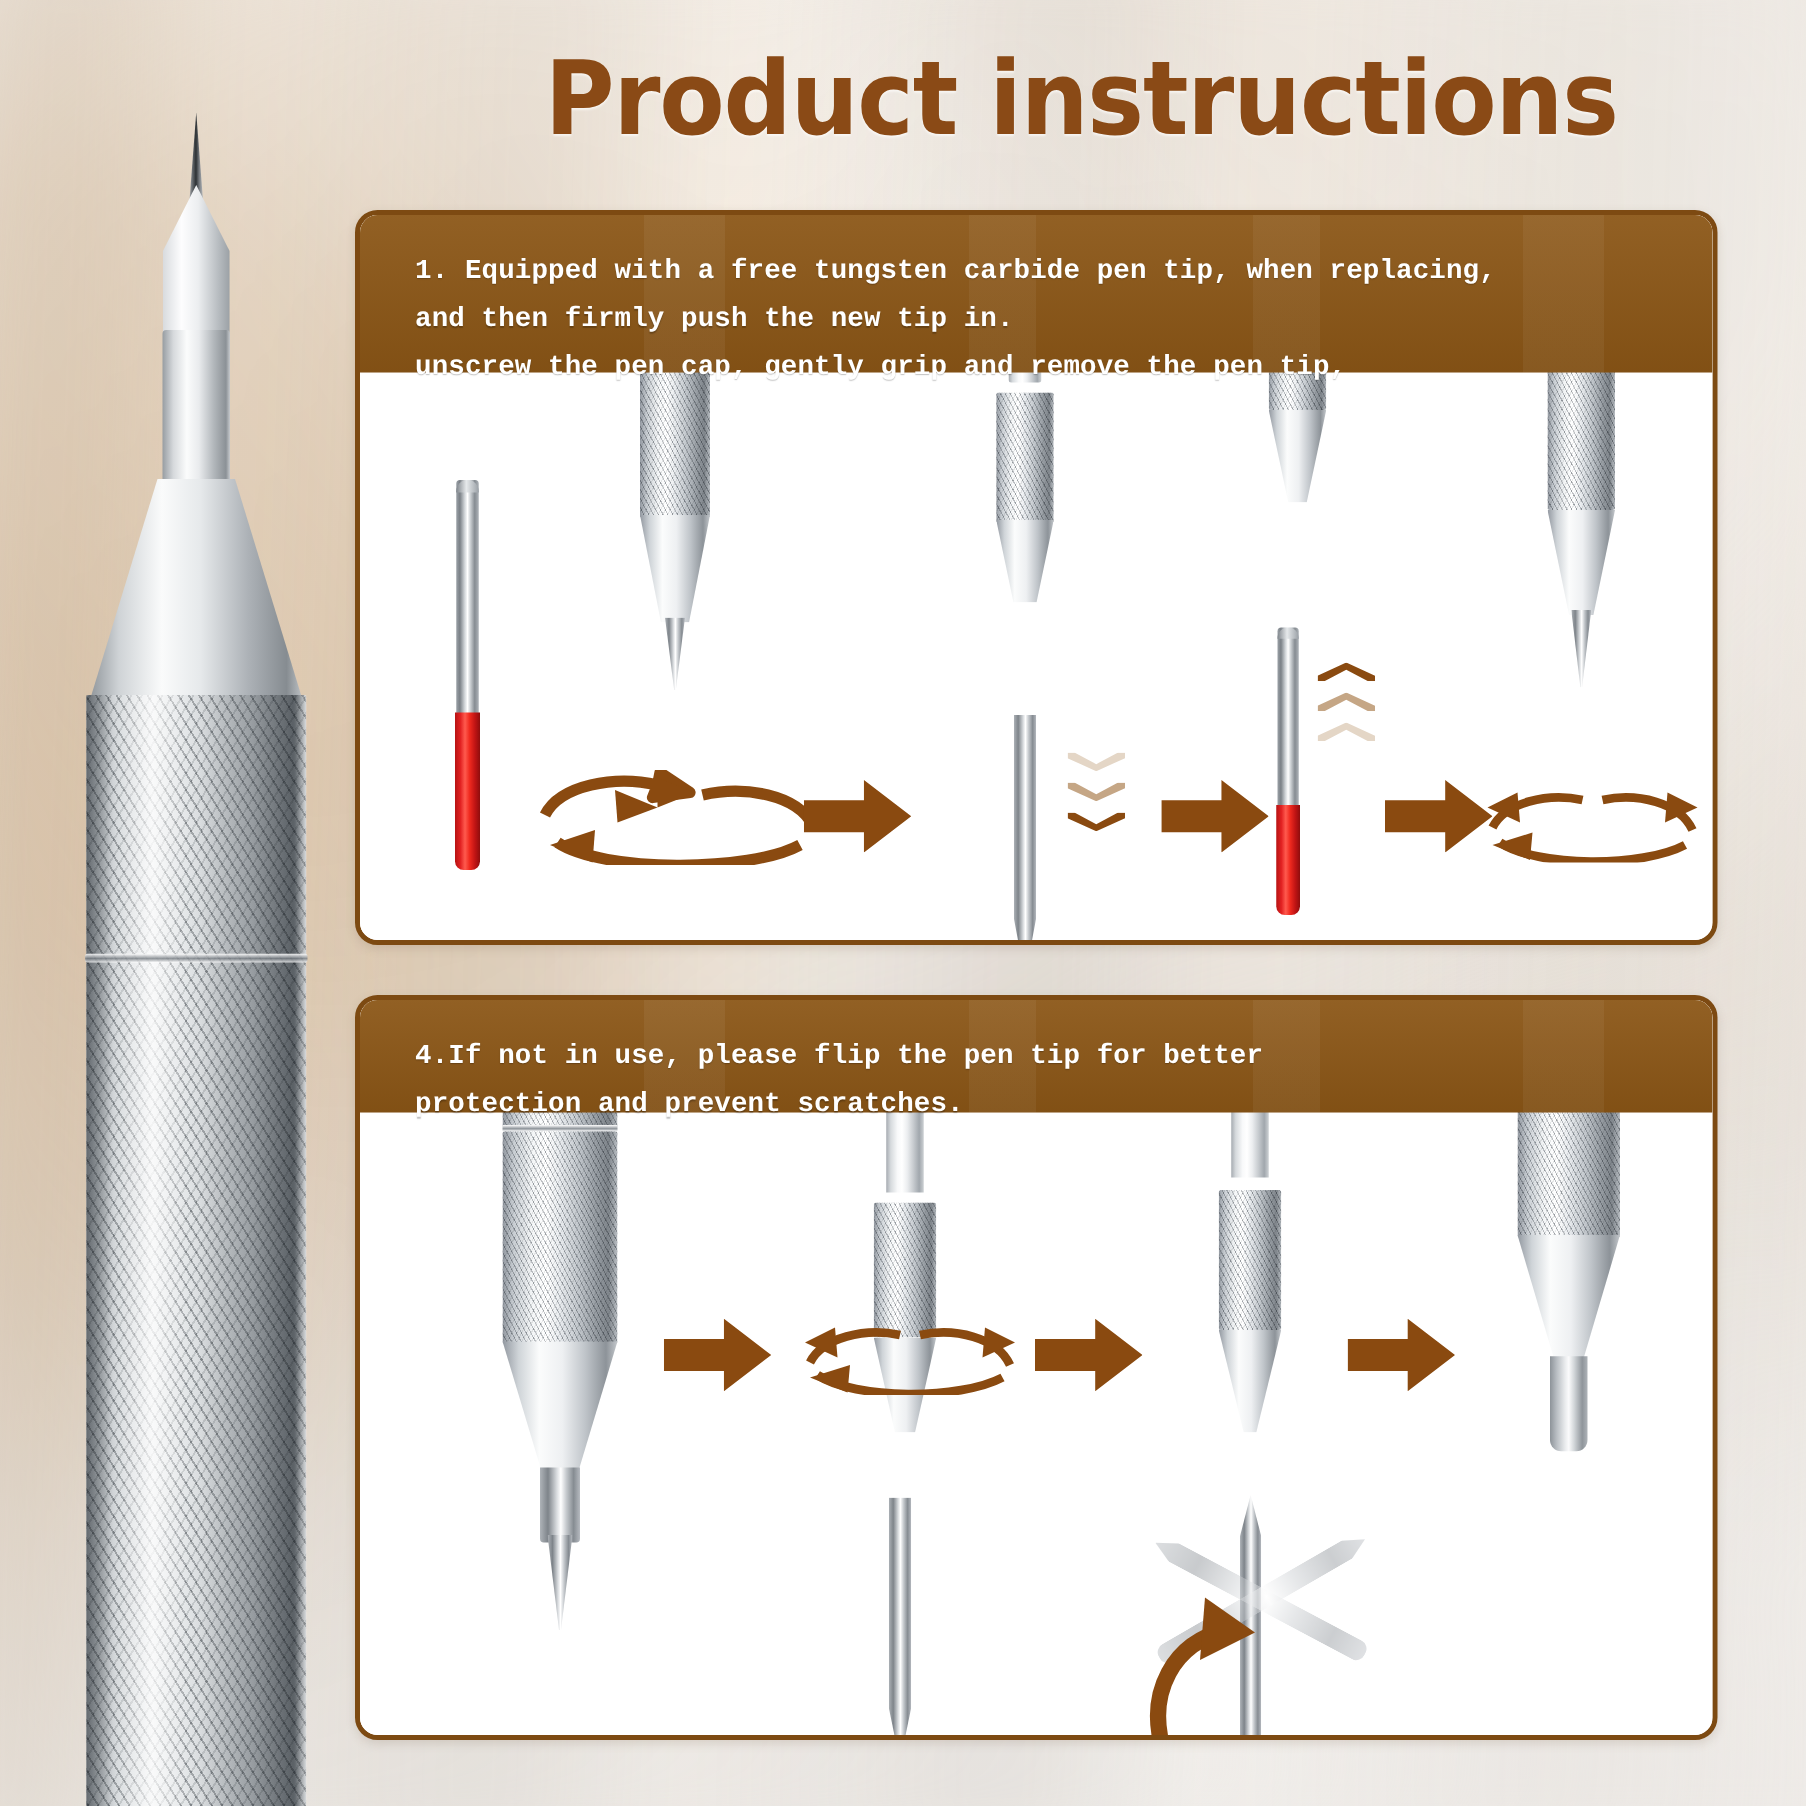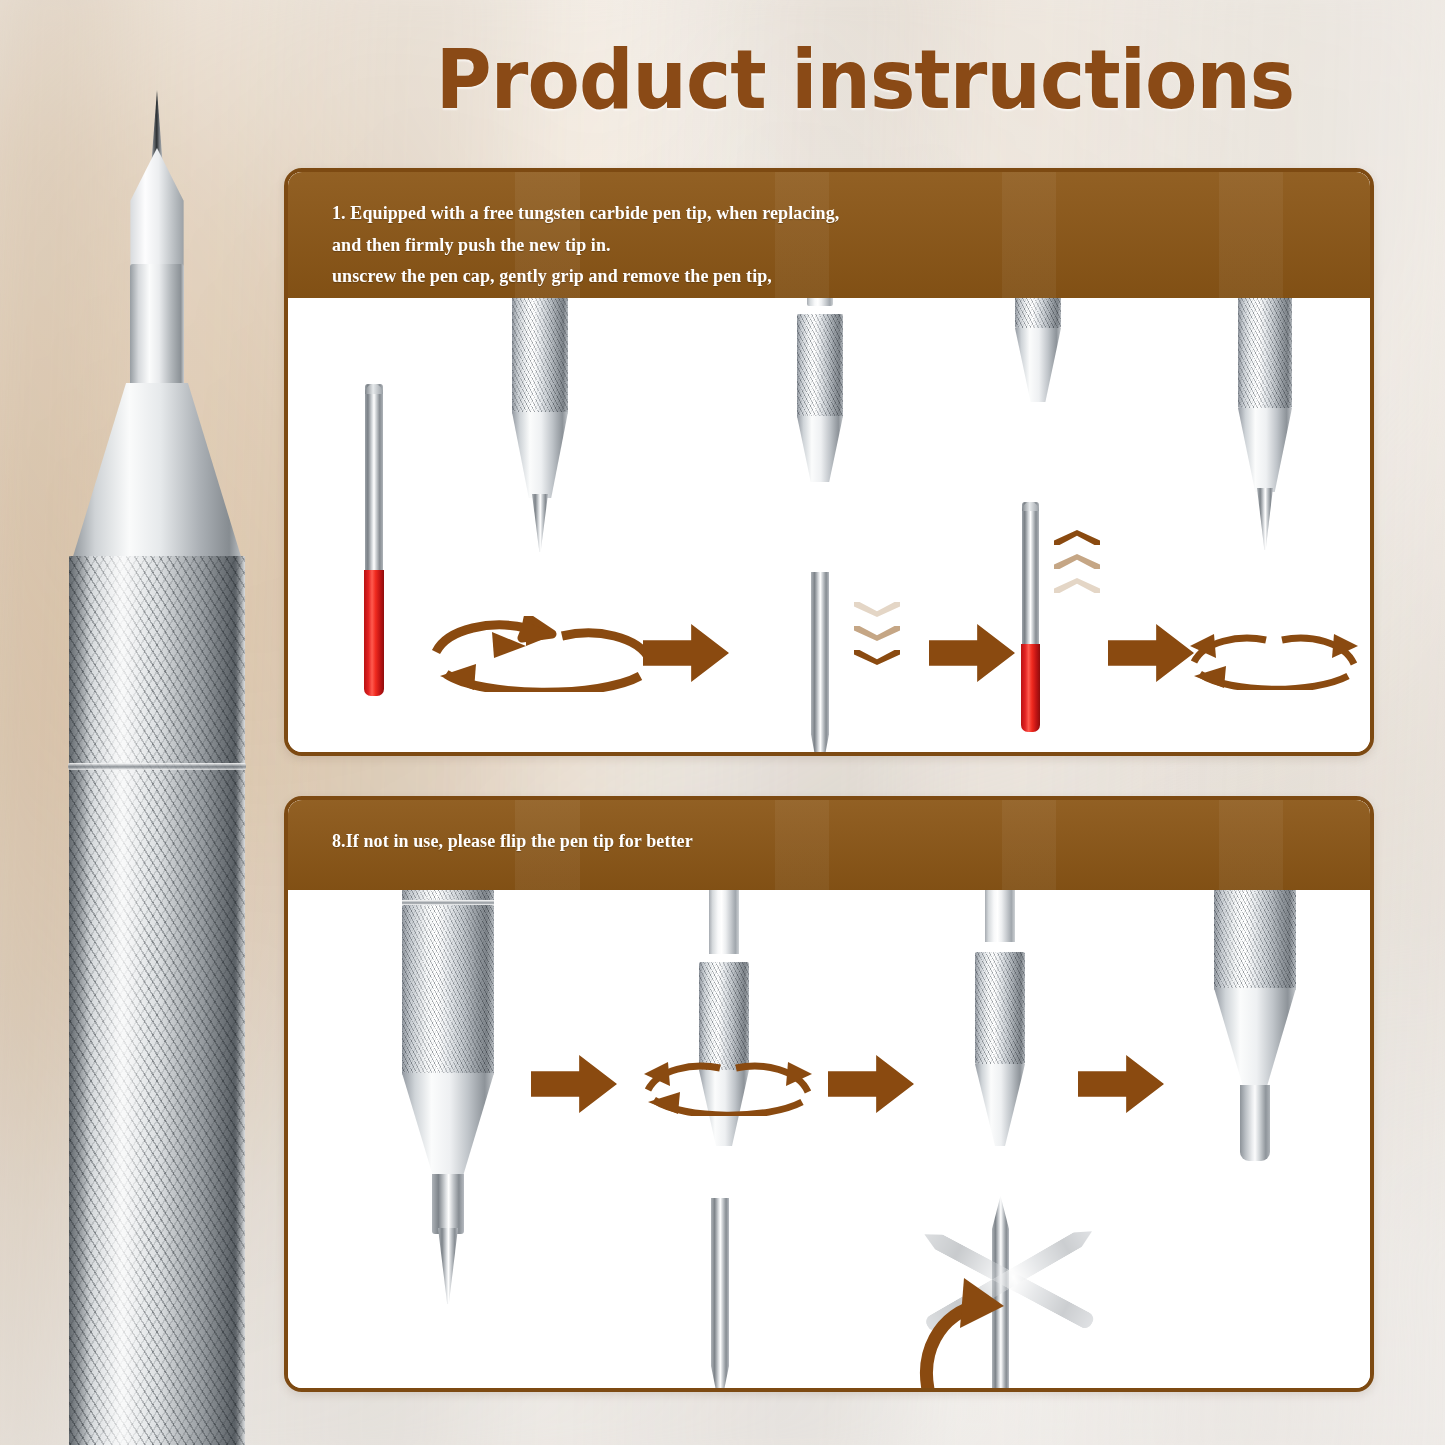--- a/index.html
+++ b/index.html
@@ -116,22 +116,22 @@
   .panel-head{
     position:relative;z-index:3;
     background:#8b5616;
     background-image:
       linear-gradient(90deg,rgba(255,255,255,0) 0 21%,rgba(255,255,255,.055) 21% 27%,rgba(255,255,255,0) 27% 45%,
         rgba(255,255,255,.05) 45% 50%,rgba(255,255,255,0) 50% 66%,rgba(255,255,255,.05) 66% 71%,
         rgba(255,255,255,0) 71% 86%,rgba(255,255,255,.05) 86% 92%,rgba(255,255,255,0) 92%),
       linear-gradient(180deg,rgba(255,255,255,.06),rgba(0,0,0,.07));
     color:#fff;
     padding:26px 34px 22px 44px;
-    font-family:Liberation Serif, serif;
-    font-weight:bold;font-size:18px;line-height:1.76;
+    font-family:Liberation Mono, monospace;
+    font-weight:bold;font-size:22px;line-height:1.76;
     letter-spacing:.1px;
     text-shadow:0 1px 1px rgba(0,0,0,.25);
   }
   #panel1 .panel-head{height:126px;}
   #panel2 .panel-head{height:90px;}
   .panel-head p{margin:0;}
   .panel-body{position:relative;height:100%;background:#fff;}
 
   
   .fig{position:absolute;}
@@ -422,15 +422,16 @@
       <div class="kn-sleeve" style="position:absolute;left:14px;top:0;width:82px;height:310px;">
         <div class="metal" style="position:absolute;inset:0;"></div>
           <div class="knurl fine"></div>
       </div>
       <div class="cone" style="position:absolute;left:14px;top:308px;width:82px;height:100px;clip-path:polygon(0% 0%,100% 0%,64% 100%,36% 100%);"></div>
       <div class="blunt" style="position:absolute;left:40px;top:405px;width:30px;height:76px;"></div>
     </div>
   </div>
 
   <div class="panel-head" style="position:absolute;left:0;top:0;width:100%;box-sizing:border-box;">
-    <p>8.If not in use, please flip the pen tip for better</p>
+    <p>4.If not in use, please flip the pen tip for better</p>
+    <p>protection and prevent scratches.</p>
   </div>
 </div>
 
 </body></html>

